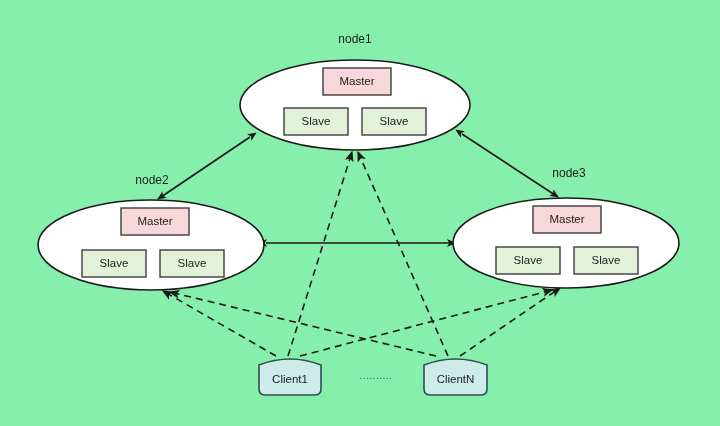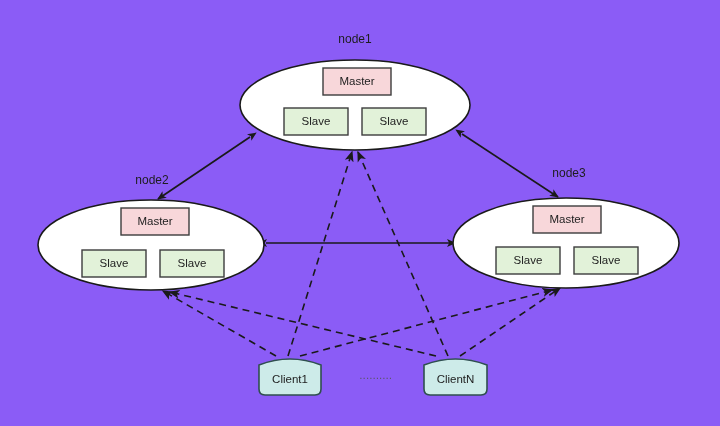--- a/index.html
+++ b/index.html
@@ -7,21 +7,21 @@
     padding: 0;
     background: #ffffff;
   }
   body {
     font-family: "Liberation Sans", sans-serif;
   }
   #canvas {
     position: relative;
     width: 720px;
     height: 426px;
-    background: #8b5cf6;
+    background: #86efac;
     overflow: hidden;
   }
   #diagram-svg {
     position: absolute;
     left: 0;
     top: 0;
     width: 720px;
     height: 426px;
   }
   .ellipse-shape {

